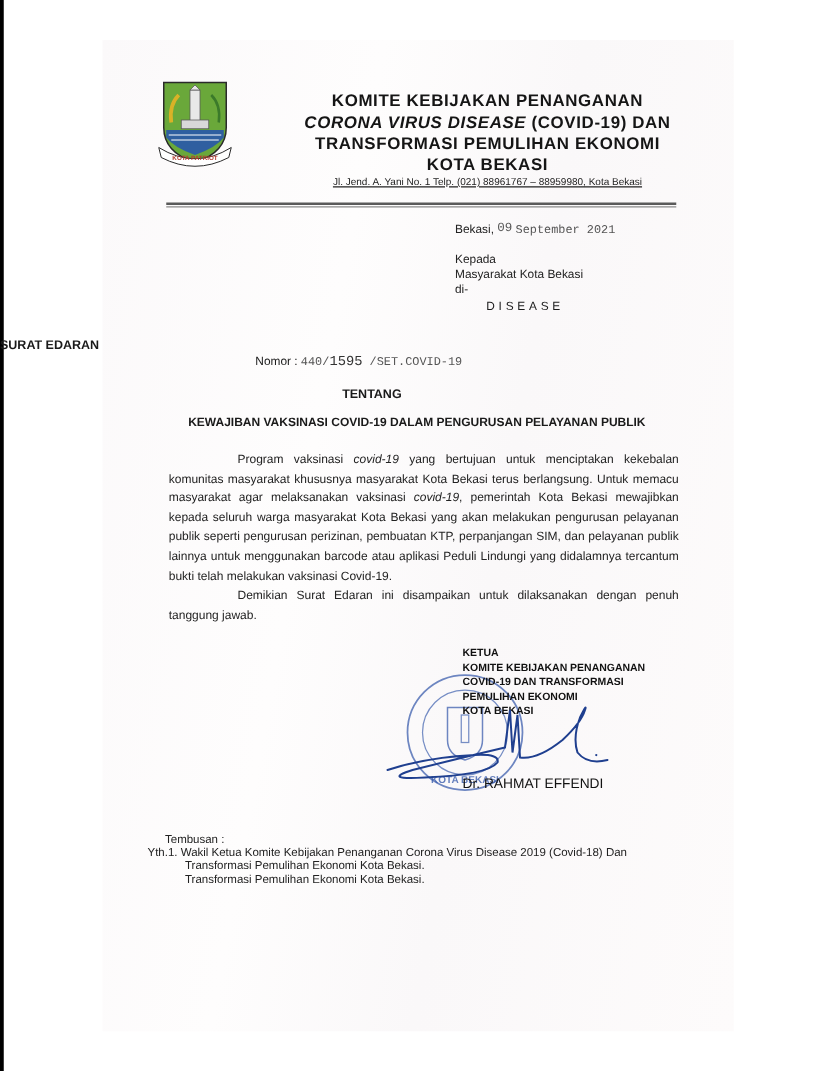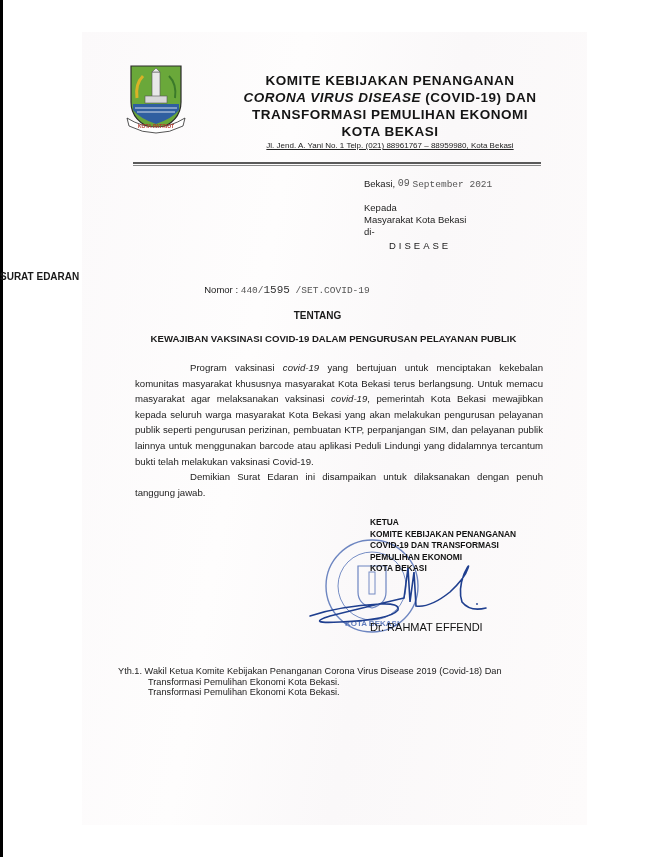--- a/index.html
+++ b/index.html
@@ -25,21 +25,21 @@
   .addr { position: absolute; left: 205px; width: 370px; top: 141px; font-size: 8px; text-align: center; color: #222; text-decoration: underline; }
   .rule { left: 133px; top: 162px; width: 408px; height: 2px; background: #5a5a5a; }
   .rule2 { left: 133px; top: 165px; width: 408px; height: 1px; background: #8a8a8a; }
   .small { font-size: 9.5px; color: #222; }
   .mono { font-family: "Liberation Mono", monospace; color: #555; font-size: 9.5px; }
   .date-row { left: 364px; top: 178px; }
   .kepada { left: 364px; top: 202px; line-height: 12px; }
   .bekasi-city { left: 389px; top: 240px; letter-spacing: 3px; font-size: 9.5px; }
   .se-title { left: 0; width: 667px; top: 271px; font-weight: bold; font-size: 10px; }
   .nomor { left: 0; width: 574px; top: 284px; text-align: center; font-size: 9.5px; }
-  .tentang { left: 0; width: 595px; top: 310px; text-align: center; font-weight: bold; font-size: 10px; padding-left: 20px; }
+  .tentang { left: 0; width: 595px; top: 310px; text-align: center; font-weight: bold; font-size: 10px; }
   .subject { left: 0; width: 667px; top: 333px; text-align: center; font-weight: bold; font-size: 9.6px; }
   .body-p { left: 135px; width: 408px; top: 360px; font-size: 9.6px; line-height: 15.6px; text-align: justify; color: #222; }
   .body-p p { margin: 0; text-indent: 55px; }
   .sig-block { left: 370px; top: 517px; font-weight: bold; font-size: 8.4px; line-height: 11.5px; color: #111; }
   .sig-name { left: 370px; top: 621px; font-weight: normal; font-size: 11px; color: #111; }
   .stamp { left: 322px; top: 536px; width: 100px; height: 100px; }
   .signature { left: 300px; top: 558px; width: 190px; height: 70px; }
   .cc { left: 118px; top: 666px; font-size: 9.2px; line-height: 10.6px; color: #222; }
   .cc .indent { padding-left: 28px; }
 </style>
@@ -113,19 +113,20 @@
 </div>
 
 <svg class="abs signature" viewBox="0 0 190 70">
   <path d="M10 58 Q40 48 80 46 Q100 45 98 52 Q90 62 40 64 Q5 66 30 58 Q70 48 104 40 L108 10 L110 44 L114 14 L116 48 Q130 50 150 34 Q165 20 168 10 Q170 4 164 16 Q158 32 162 44 Q170 54 186 50" fill="none" stroke="#1f3f8f" stroke-width="1.6" stroke-linecap="round"></path>
   <circle cx="177" cy="46" r="0.9" fill="#1f3f8f"></circle>
 </svg>
 
 <div class="abs sig-name">Dr. RAHMAT EFFENDI</div>
 
 <div class="abs cc">
+  <div style="padding-left:14px;">Tembusan :</div>
   <div>
     <span>Yth.1.</span>
     <span>Wakil Ketua Komite Kebijakan Penanganan Corona Virus Disease 2019 (Covid-18) Dan</span>
   </div>
   <div class="indent" style="padding-left:30px;">Transformasi Pemulihan Ekonomi Kota Bekasi.</div>
   <div style="padding-left:30px;">Transformasi Pemulihan Ekonomi Kota Bekasi.</div>
 </div>
 
 </body></html>

